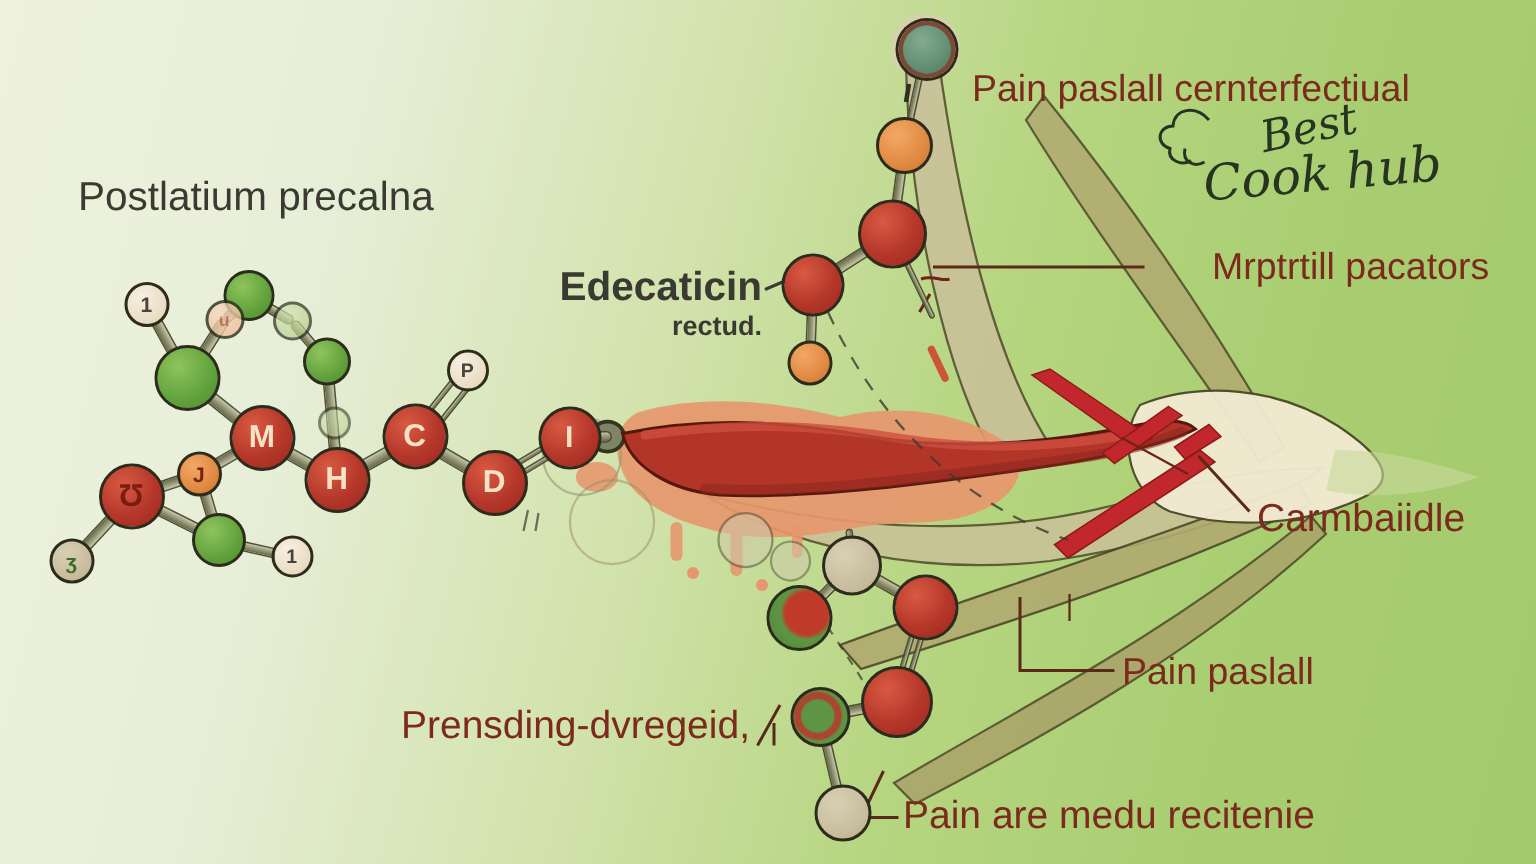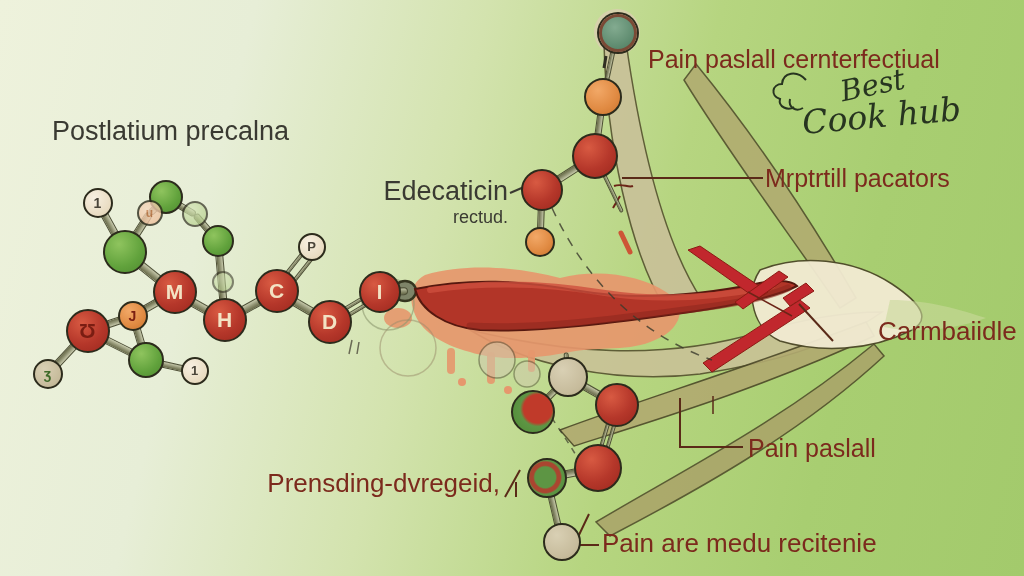--- a/index.html
+++ b/index.html
@@ -174,27 +174,27 @@
       <div class="atom" style="left: 594.5px; top: 382.5px; width: 40px; height: 40px; background: radial-gradient(circle at 35% 30%, rgb(216, 90, 66), rgb(181, 55, 42) 55%, rgb(156, 40, 30));"></div>
       <div class="atom" style="left: 573.5px; top: 443.5px; width: 44px; height: 44px; background: radial-gradient(circle at 35% 30%, rgb(216, 90, 66), rgb(181, 55, 42) 55%, rgb(156, 40, 30));"></div>
       <div class="atom" style="left: 526.5px; top: 457.5px; width: 36px; height: 36px; background: radial-gradient(circle at 45% 48%, rgb(93, 149, 68) 0px, rgb(93, 149, 68) 38%, rgb(170, 69, 48) 44%, rgb(170, 69, 48) 56%, rgb(93, 149, 68) 62%, rgb(79, 138, 52));"></div>
       <div class="atom" style="left: 542.5px; top: 522.5px; width: 34px; height: 34px; background: radial-gradient(circle at 35% 30%, rgb(217, 208, 180), rgb(198, 187, 155) 70%, rgb(179, 168, 132));"></div>
     </div>
 
 
   <div class="lbl lbl-red" style="left:648px;top:45px;">Pain paslall cernterfectiual</div>
   <div class="lbl lbl-dark" style="left:52px;top:116px;">Postlatium precalna</div>
 
-  <div class="lbl lbl-dark rt" style="left:328px;top:176px;width:180px;">
+  <div class="lbl lbl-dark rt" style="left:328px;top:176px;width:180px;font-weight:bold;">
     <div>Edecaticin</div>
     <div style="font-size:18px;">rectud.</div>
   </div>
 
-  <div class="lbl lbl-red" style="left:765px;top:164px;">Mrptrtill pacators</div>
-  <div class="lbl lbl-red" style="left:838px;top:316px;font-size:26px;margin-left:40px;">Carmbaiidle</div>
+  <div class="lbl lbl-red" style="left:808px;top:164px;">Mrptrtill pacators</div>
+  <div class="lbl lbl-red" style="left:838px;top:330px;font-size:26px;">Carmbaiidle</div>
   <div class="lbl lbl-red" style="left:748px;top:434px;">Pain paslall</div>
 
   <div class="lbl lbl-red rt" style="left:262px;top:468px;width:238px;font-size:26px;">
     <div>Prensding-dvregeid,</div>
   </div>
 
   <div class="lbl lbl-red" style="left:602px;top:528px;font-size:26px;">Pain are medu recitenie</div>
 
   <div class="abs" id="watermark">
     <span id="wm1">Best</span>

